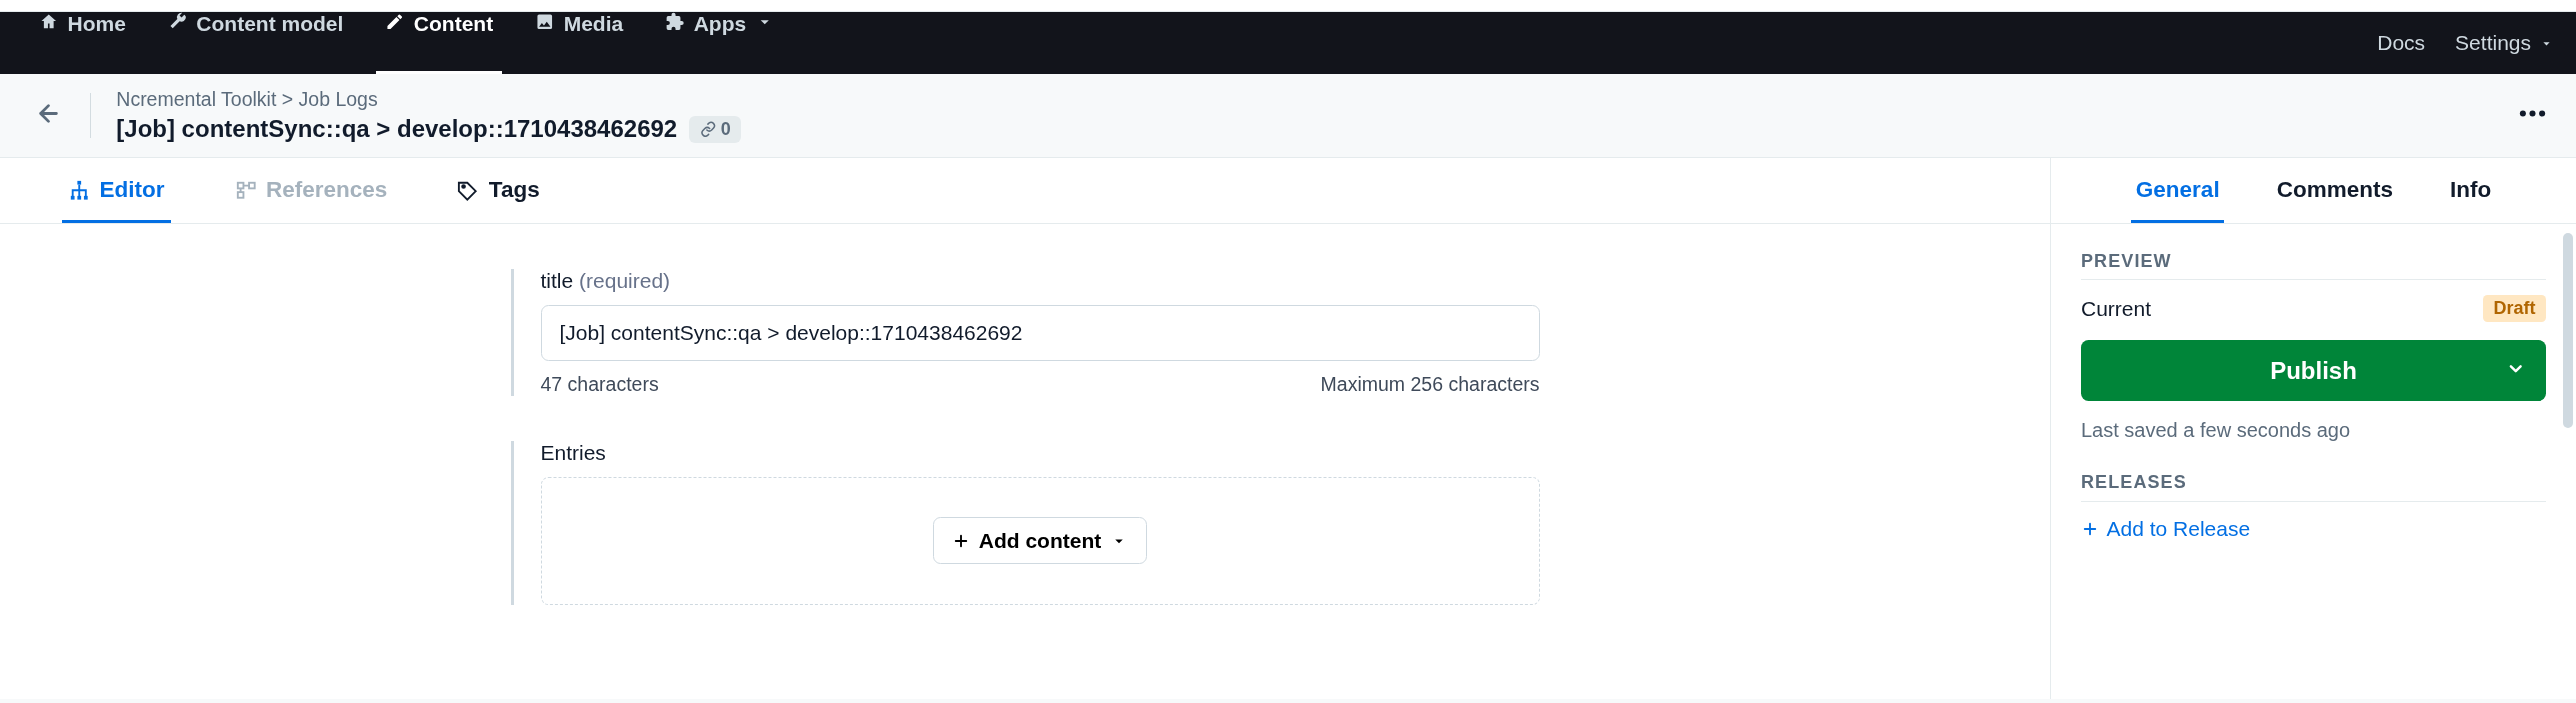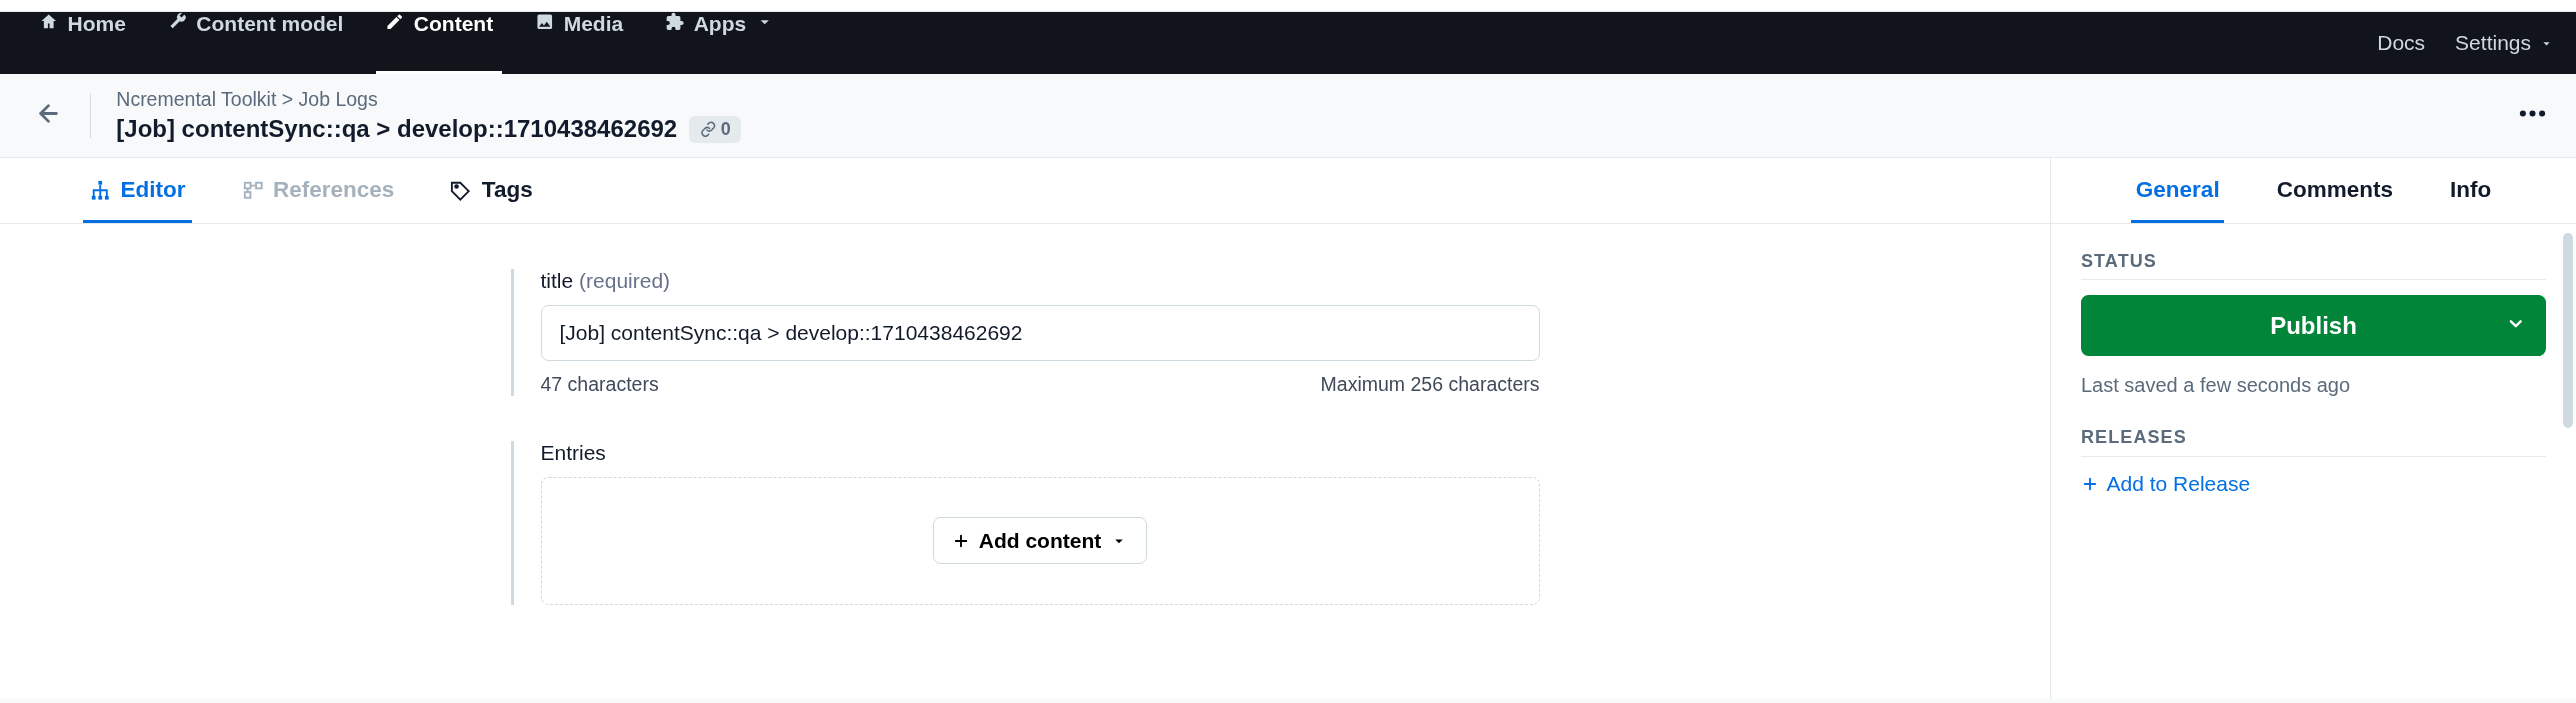--- a/index.html
+++ b/index.html
@@ -34,21 +34,21 @@
     .more-btn svg { width: 33px; height: 33px; fill: #111b2b; }
 
     
     .split { display: flex; height: calc(704px - 12px - 62px - 89px); background: #fff; }
     .main { flex: 1; border-right: 0.8px solid #e5ebed; position: relative; overflow-y: scroll; }
     .main::-webkit-scrollbar { width: 18px; }
     .main::-webkit-scrollbar-track { background: #fff; }
     .main::-webkit-scrollbar-thumb { background: #cfd9e0; border-radius: 9px; border: 4.5px solid #fff; }
 
     
-    .editor-tabs { display: flex; gap: 44px; padding: 0 83px; border-bottom: 0.8px solid #e5ebed; background: #fff; }
+    .editor-tabs { display: flex; gap: 58px; padding: 0 62px; border-bottom: 0.8px solid #e5ebed; background: #fff; }
     .editor-tab { display: flex; align-items: center; gap: 9px; padding: 19.5px 6px; font-size: 22.5px; font-weight: 600; color: #111b2b; cursor: pointer; position: relative; }
     .editor-tab svg { width: 22.5px; height: 22.5px; }
     .editor-tab.active { color: #036fe3; }
     .editor-tab.active::after { content: ""; position: absolute; left: 0; right: 0; bottom: -0.8px; height: 3.8px; background: #036fe3; }
     .editor-tab.disabled { color: #a5b2bd; cursor: default; }
 
     
     .form-area { margin: 45px auto 0; max-width: 1065px; padding: 0 18px 30px; }
     .field { border-left: 3.8px solid #cfd9e0; padding-left: 27px; margin-bottom: 45px; }
     .field-label { font-size: 21px; color: #111b2b; margin-bottom: 12px; }
@@ -228,21 +228,25 @@
     </div>
   </div>
 
   <div class="sidebar scroll-wrap">
     <div class="side-tabs">
       <div class="side-tab active"><span>General</span></div>
       <div class="side-tab"><span>Comments</span></div>
       <div class="side-tab"><span>Info</span></div>
     </div>
     <div class="side-body">
-      <div class="side-section-h">STATUS</div>
+      <div class="side-section-h">PREVIEW</div>
+      <div class="status-row">
+        <span class="status-current">Current</span>
+        <span class="draft-badge">Draft</span>
+      </div>
       <button class="publish-btn">
         <span>Publish</span>
         <span class="arrow">
           <svg viewBox="0 0 24 24" fill="none" stroke="currentColor" stroke-width="3" stroke-linecap="round" stroke-linejoin="round">
               <path d="M6 9l6 6 6-6"></path>
             </svg>
         </span>
       </button>
       <div class="last-saved">Last saved a few seconds ago</div>
 

